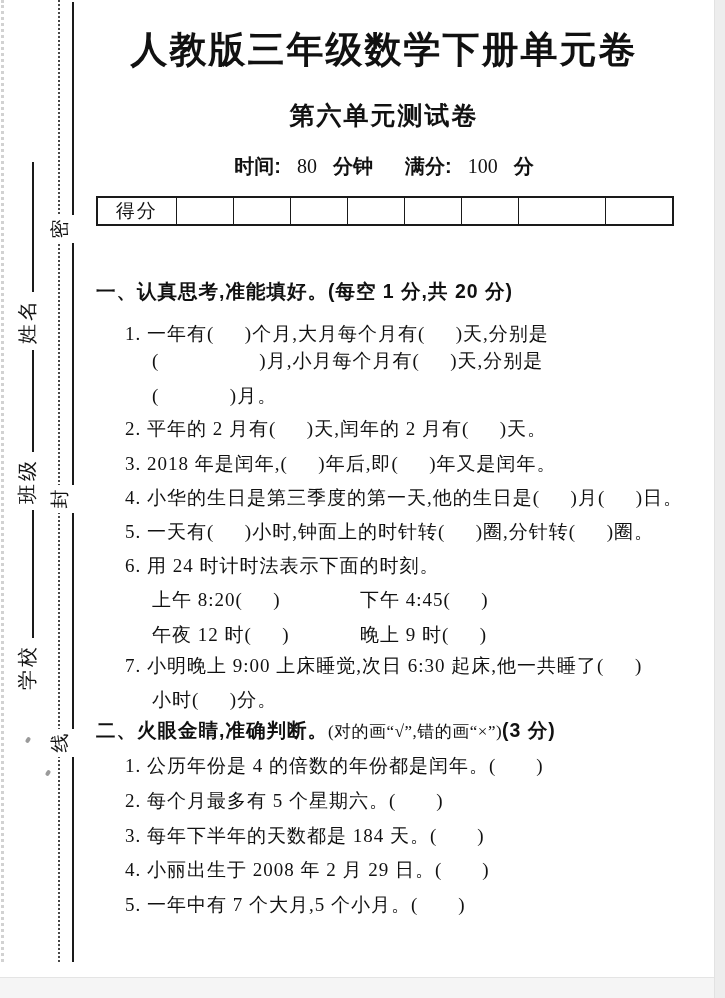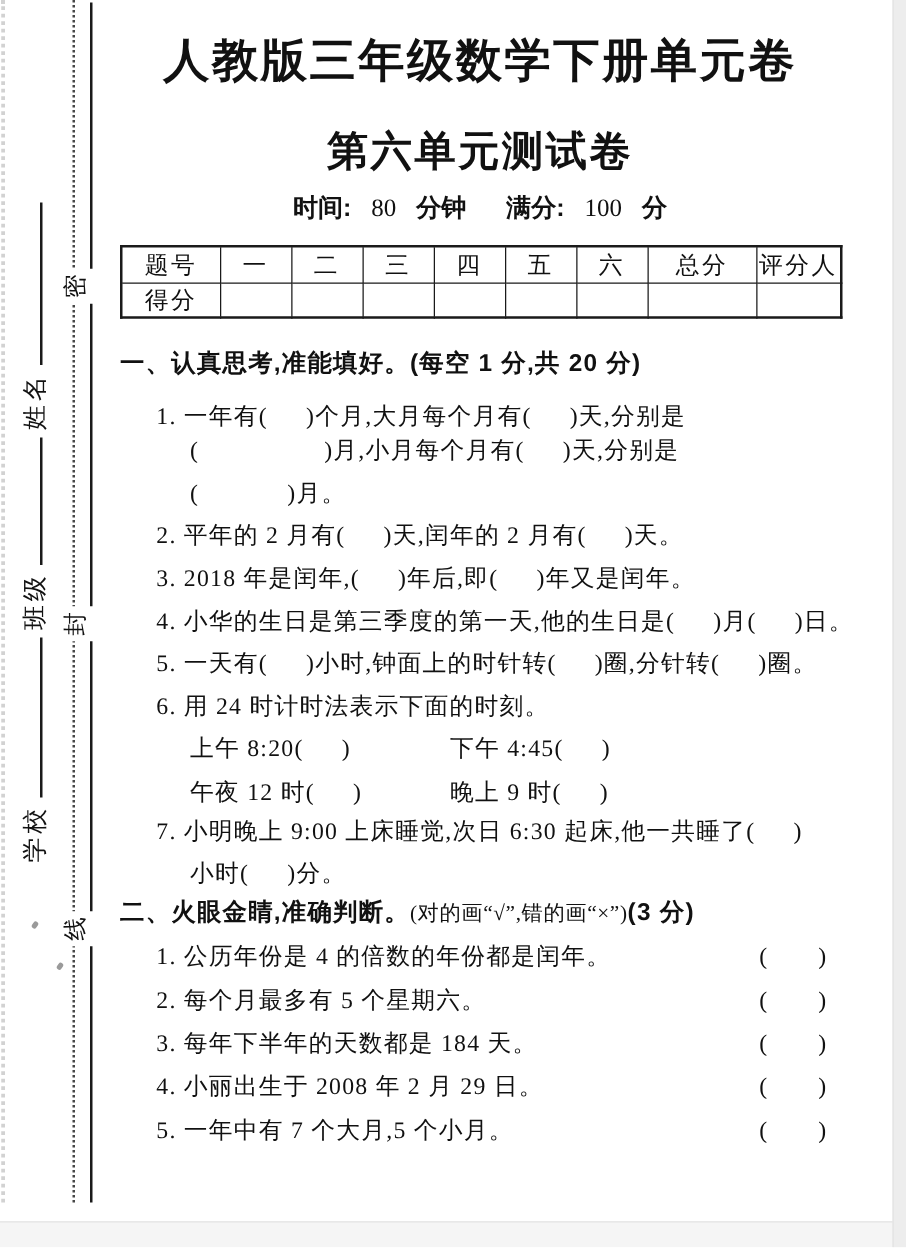--- a/index.html
+++ b/index.html
@@ -38,40 +38,40 @@
 
   
   .content { position:absolute; left:96px; top:0; width:576px; height:100%; z-index:2; }
   .title {
     position:absolute; top:26px; width:100%; text-align:center;
     font-size:37px; font-weight:bold; letter-spacing:2px; line-height:1.3;
     font-family:"Liberation Serif", serif;
   }
   .subtitle {
     position:absolute; top:99px; width:100%; text-align:center;
-    font-size:33px; font-weight:bold; letter-spacing:2px;
+    font-size:25px; font-weight:bold; letter-spacing:2px;
   }
   .meta { position:absolute; top:153px; width:100%; text-align:center; font-size:20px; white-space:nowrap; }
   .hei { font-family:"Liberation Sans", sans-serif; font-weight:bold; }
   .mnum { font-family:"Liberation Serif", serif; font-weight:normal; margin:0 16px; }
   .mgap { display:inline-block; width:32px; }
 
   
   table.score { position:absolute; top:196px; left:0; width:576px; border-collapse:collapse; table-layout:fixed; border:2px solid #1a1a1a; }
   table.score td { border:1px solid #1a1a1a; text-align:center; font-size:19px; letter-spacing:2px; padding:0; }
   table.score tr.hrow td { height:29px; }
   table.score tr.srow td { height:26px; }
 
   
   .ln { position:absolute; white-space:nowrap; font-size:19px; letter-spacing:1px; line-height:27px; color:#111; }
   .ind0 { left:0; } .ind1 { left:29px; } .ind2 { left:56px; }
   .sec-head { font-family:"Liberation Sans", sans-serif; font-weight:bold; font-size:19.5px; letter-spacing:1px; }
   .note { font-family:"Liberation Serif", serif; font-weight:normal; font-size:17px; letter-spacing:0.5px; }
   .pcol { display:inline-block; width:208px; }
-  .jrow { position:absolute; left:29px; right:10px; display:flex; justify-content:space-between; white-space:nowrap; font-size:19px; letter-spacing:1px; line-height:27px; }
+  .jrow { position:absolute; left:29px; right:10px; display:flex; justify-content:flex-start; white-space:nowrap; font-size:19px; letter-spacing:1px; line-height:27px; }
   .jbracket { flex:0 0 auto; }
 </style>
 </head>
 <body>
 
 <div class="page">
 
   <div class="edge-left"></div>
   <div class="edge-right"></div>
   <div class="edge-bottom"></div>
@@ -107,31 +107,20 @@
           <col style="width:57px">
           <col style="width:57px">
           <col style="width:57px">
         <col style="width:57px">
           <col style="width:57px">
           <col style="width:57px">
           <col style="width:87px">
           <col style="width:68px">
       </colgroup>
       <tbody>
-          <tr class="hrow">
-        <td>题号</td>
-        <td>一</td>
-        <td>二</td>
-        <td>三</td>
-        <td>四</td>
-        <td>五</td>
-        <td>六</td>
-        <td>总分</td>
-        <td>评分人</td>
-      </tr>
       <tr class="srow">
         <td>得分</td>
         <td></td>
         <td></td>
         <td></td>
         <td></td>
         <td></td>
         <td></td>
         <td></td>
         <td></td>

